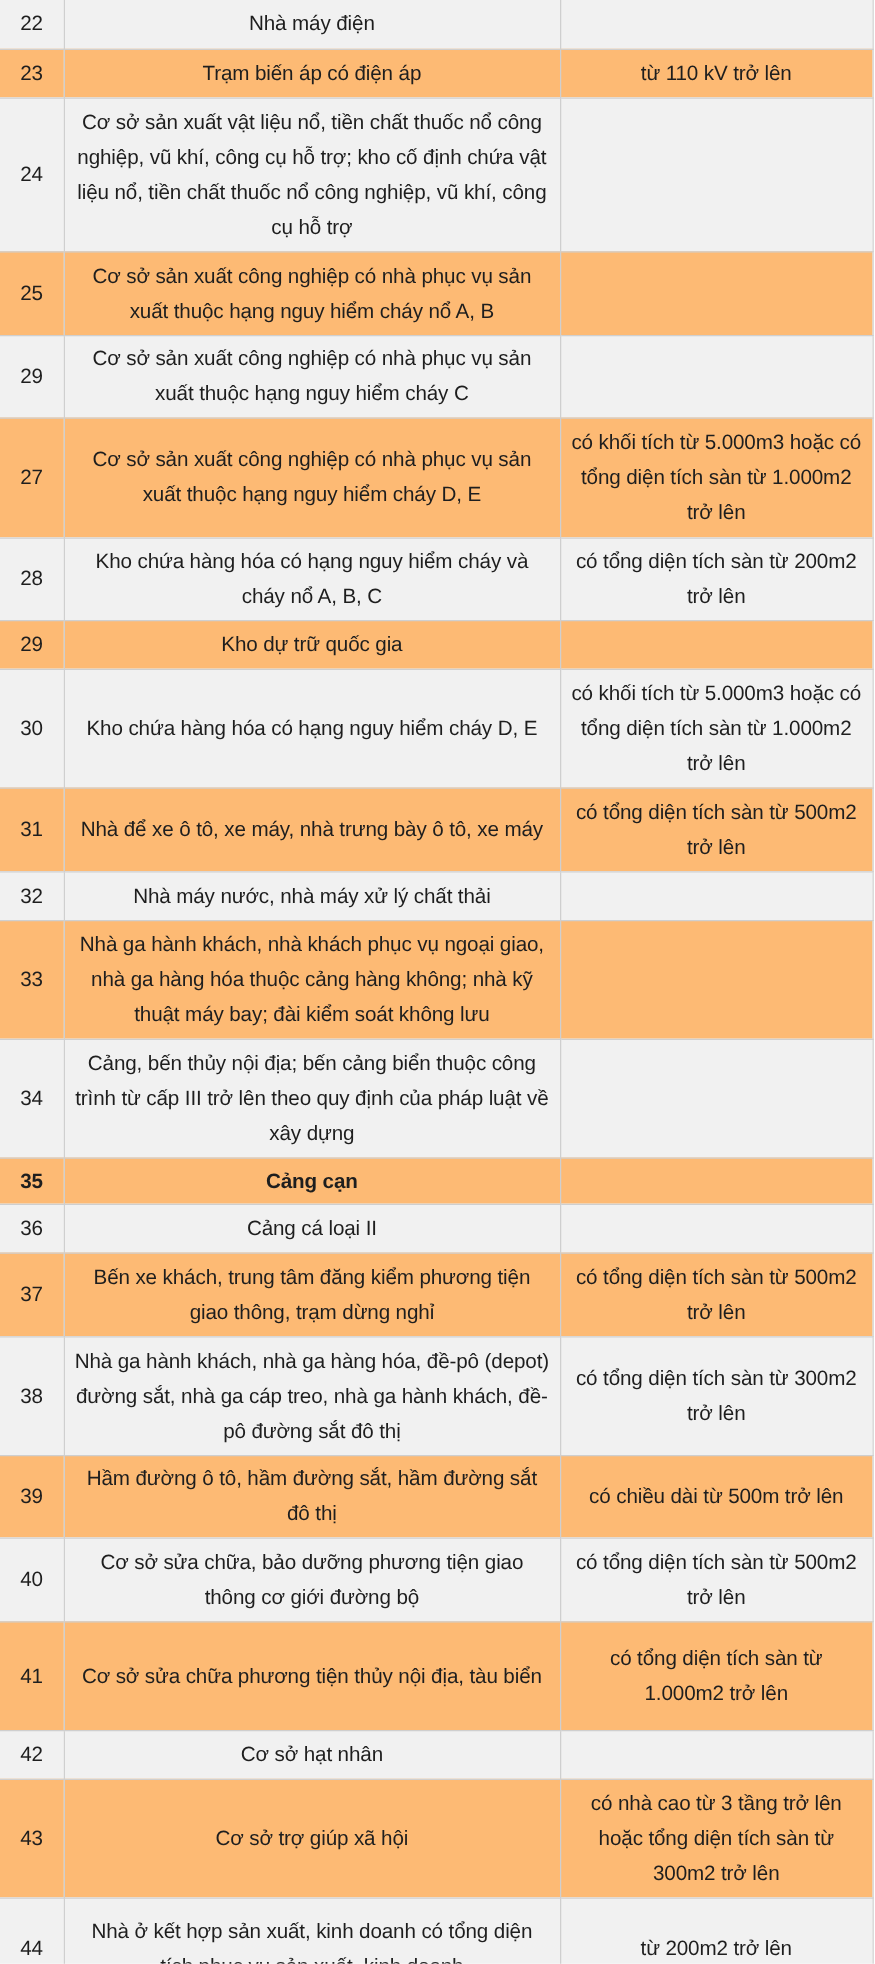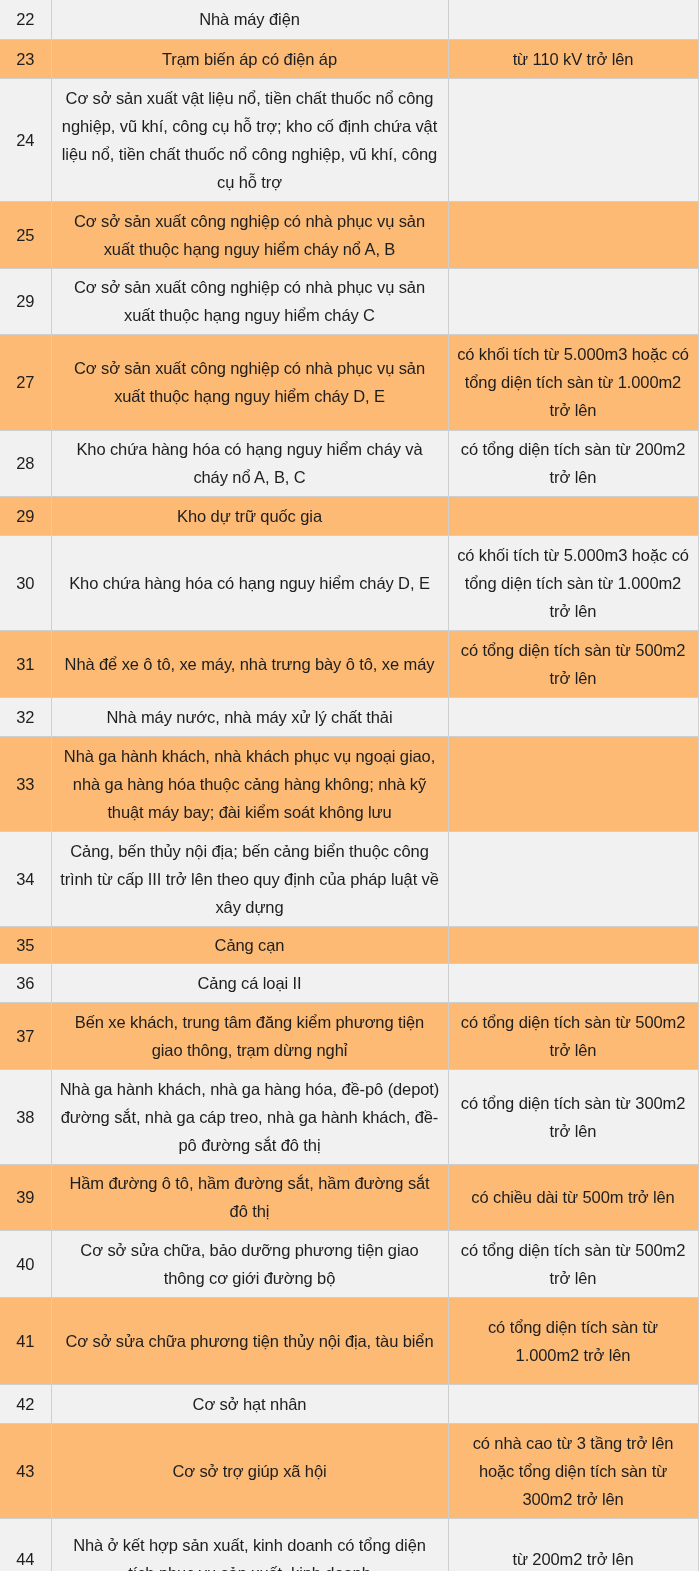--- a/index.html
+++ b/index.html
@@ -83,21 +83,21 @@
       <tr class="plain" style="height: 95px;">
     <td class="no">33</td>
     <td class="name">Nhà ga hành khách, nhà khách phục vụ ngoại giao, nhà ga hàng hóa thuộc cảng hàng không; nhà kỹ thuật máy bay; đài kiểm soát không lưu</td>
     <td class="cond"></td>
   </tr>
       <tr class="shade" style="height: 95px;">
     <td class="no">34</td>
     <td class="name">Cảng, bến thủy nội địa; bến cảng biển thuộc công trình từ cấp III trở lên theo quy định của pháp luật về xây dựng</td>
     <td class="cond"></td>
   </tr>
-      <tr class="plain" style="height: 28px;">
+      <tr class="plain" style="height: 28px; font-weight: bold;">
     <td class="no">35</td>
     <td class="name">Cảng cạn</td>
     <td class="cond"></td>
   </tr>
       <tr class="shade" style="height: 39px;">
     <td class="no">36</td>
     <td class="name">Cảng cá loại II</td>
     <td class="cond"></td>
   </tr>
       <tr class="plain" style="height: 67px;">

